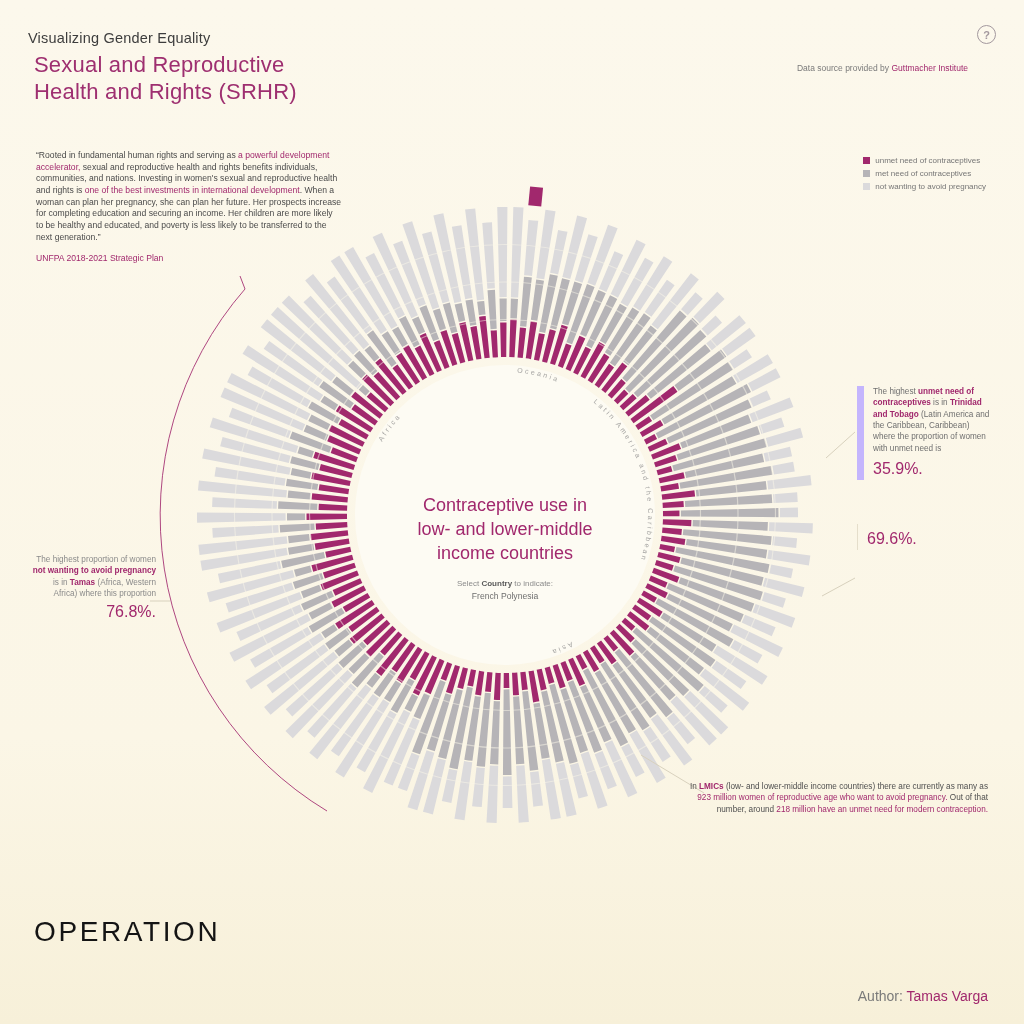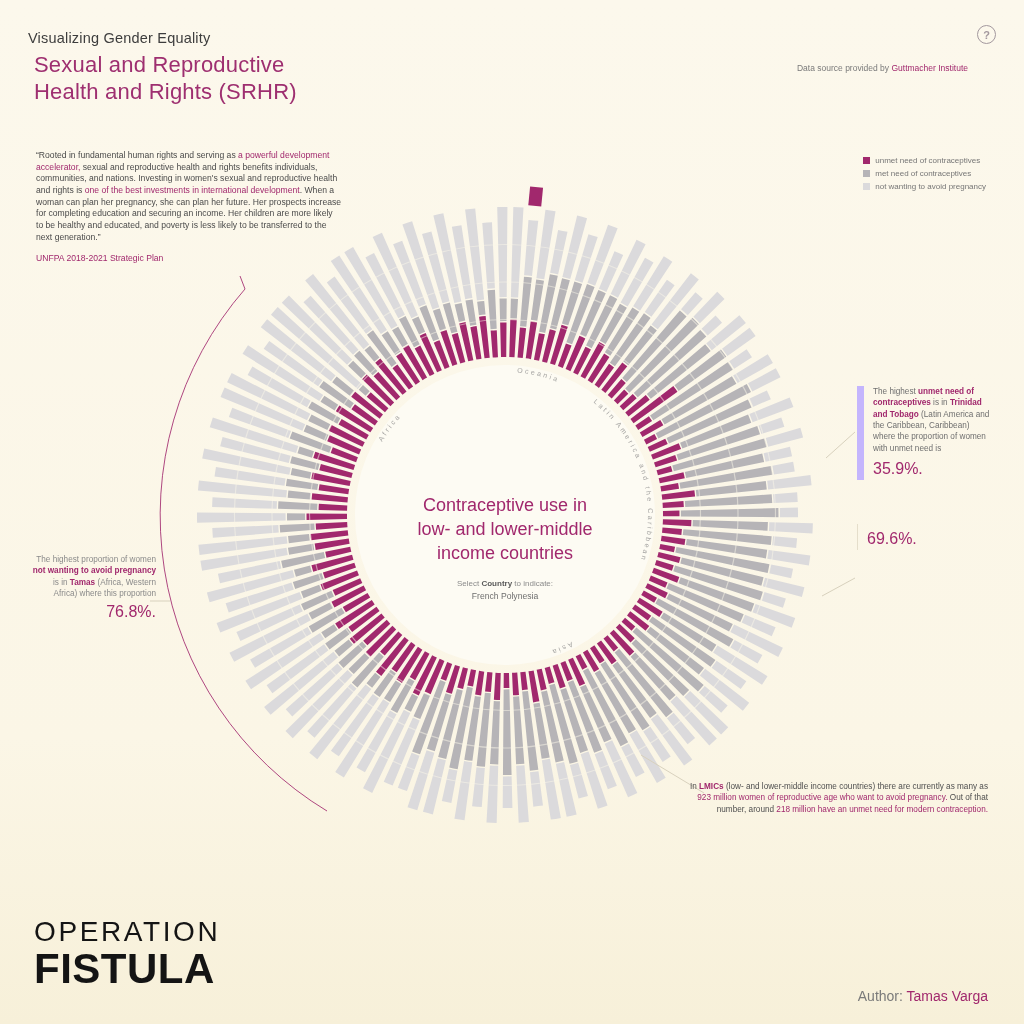--- a/index.html
+++ b/index.html
@@ -743,17 +743,16 @@
 <div class="abs ann ann-left">
   <div><span>The highest proportion of women </span><span class="hl b">not wanting to avoid pregnancy</span><span> is in </span><span class="hl b">Tamas</span><span> (Africa, Western Africa) where this proportion</span></div>
   <div class="ann-value">76.8%.</div>
 </div>
 <div class="abs ann ann-bottom">
   <div><span>In </span><span class="hl b">LMICs</span><span> (low- and lower-middle income countries) there are currently as many as </span><span class="hl">923 million women of reproductive age who want to avoid pregnancy.</span><span> Out of that number, around </span><span class="hl">218 million have an unmet need for modern contraception.</span></div>
 </div>
 
 <div class="abs brand">
   <div class="brand-top">OPERATION</div>
-  <div class="brand-bottom">FISTULA</div>
 </div>
 <div class="abs author">
   <span>Author: </span><span class="lnk">Tamas Varga</span>
 </div>
 
 </body></html>

